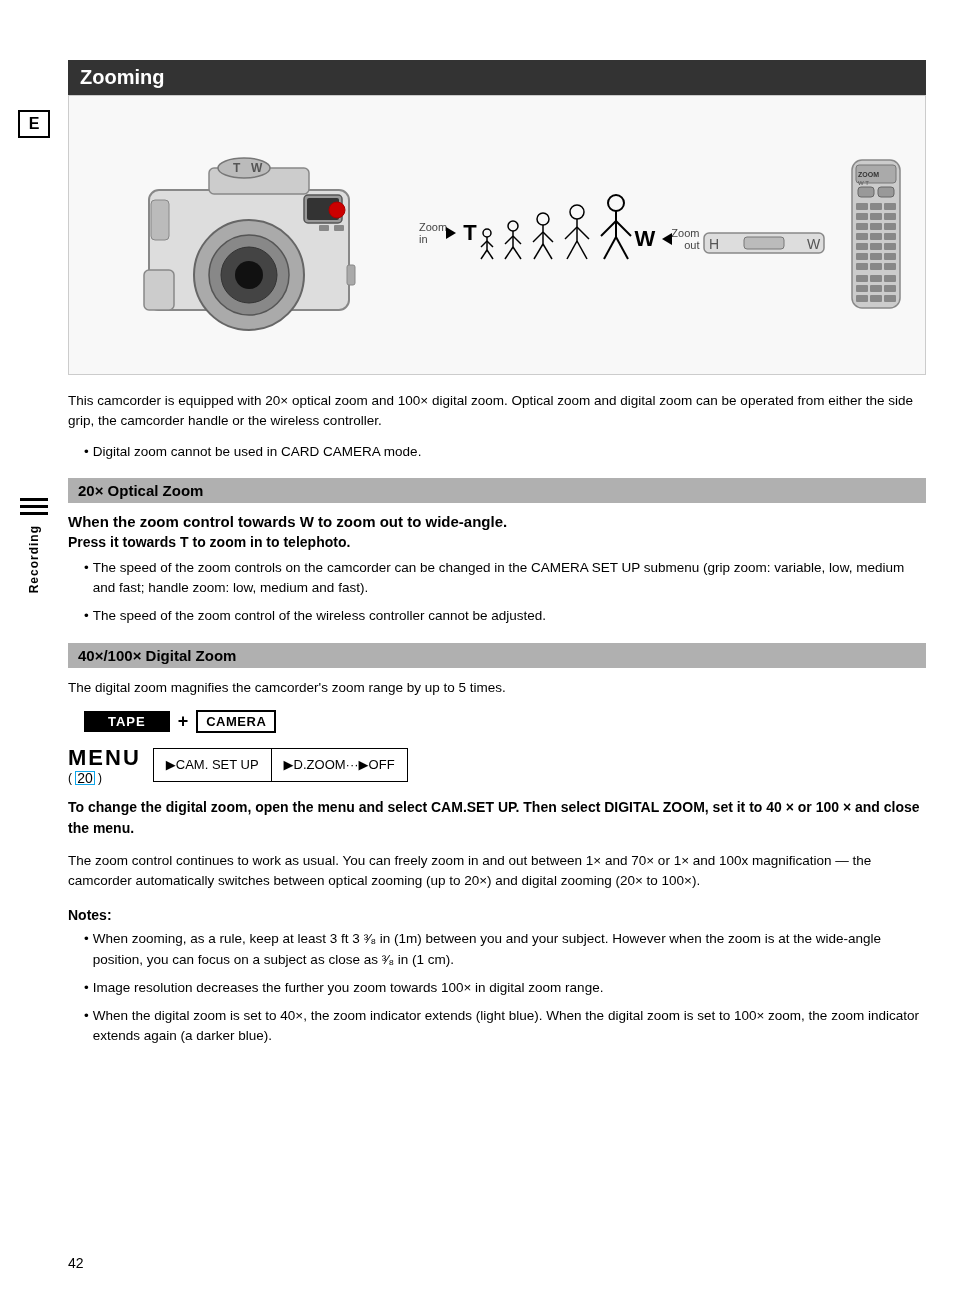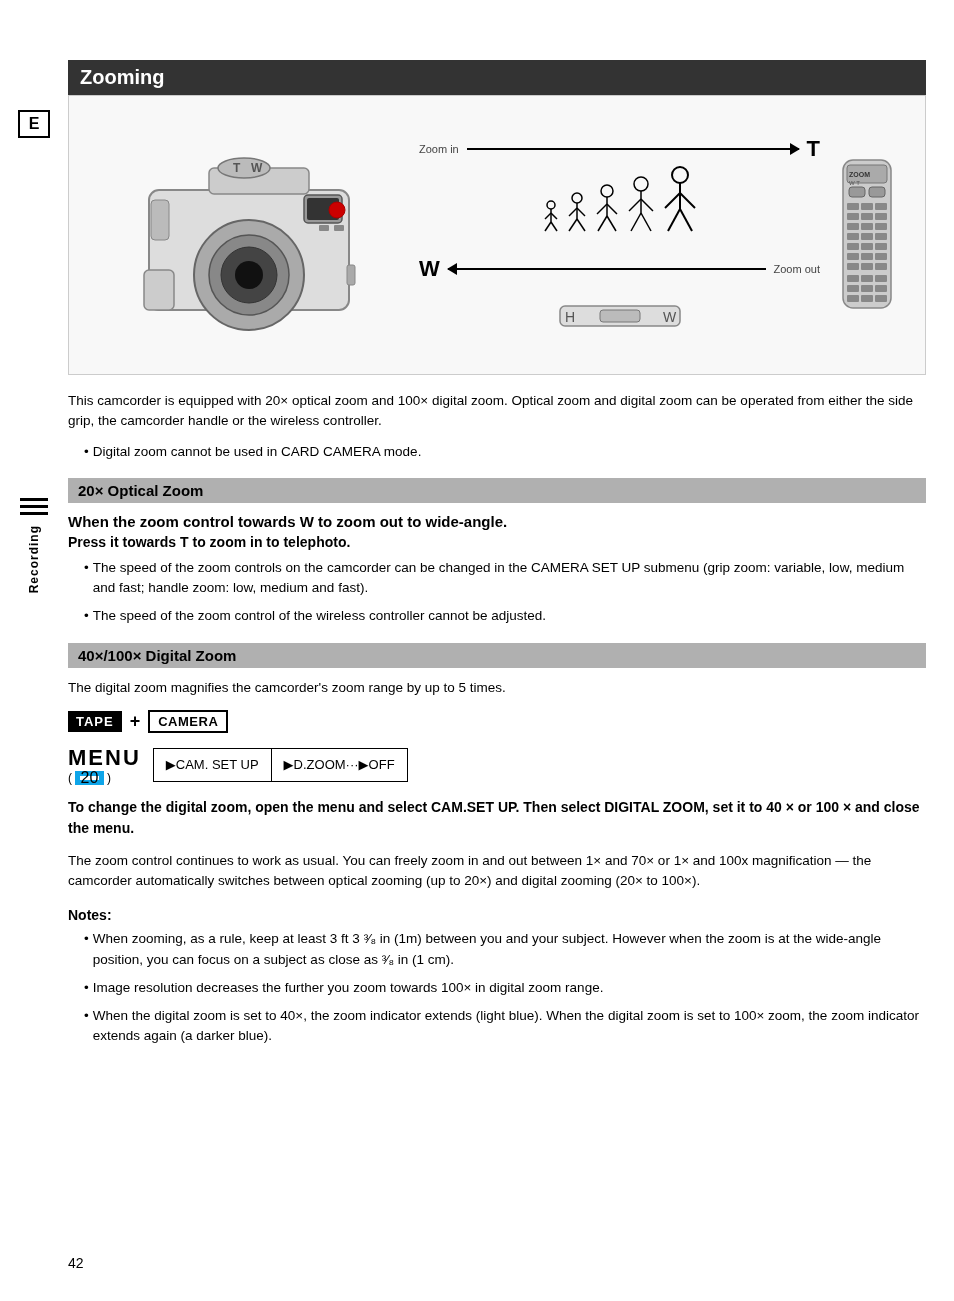--- a/index.html
+++ b/index.html
@@ -156,22 +156,23 @@
       align-items: center;
       gap: 8px;
       margin: 12px 0;
     }
 
     .badge {
       background: #000;
       color: #fff;
       font-weight: bold;
       font-size: 13px;
-      padding: 3px 8px;
+      padding: 3px 24px;
       letter-spacing: 1px;
+      margin-left: 16px;
     }
 
     .badge-outline {
       border: 2px solid #000;
       color: #000;
       font-weight: bold;
       font-size: 13px;
       padding: 2px 8px;
       letter-spacing: 0.5px;
       background: #fff;
@@ -246,31 +247,31 @@
       left: 68px;
       font-size: 14px;
       font-weight: normal;
     }
 
     
     .page-ref-box {
       display: inline-flex;
       align-items: center;
       justify-content: center;
-      border: 5px solid #0ea5e9;
-      font-size: 16px;
-      width: 29px;
+      border: 1px solid #0ea5e9;
+      font-size: 14px;
+      width: 20px;
       height: 14px;
       margin: 0 1px;
     }
 
     .zoom-diagram-center {
       flex: 1;
       display: flex;
-      flex-direction: column;
+      flex-direction: row;
       align-items: center;
       justify-content: center;
       padding: 0 10px;
     }
 
     .persons-area {
       display: flex;
       align-items: flex-end;
       gap: 4px;
       margin-bottom: 16px;

